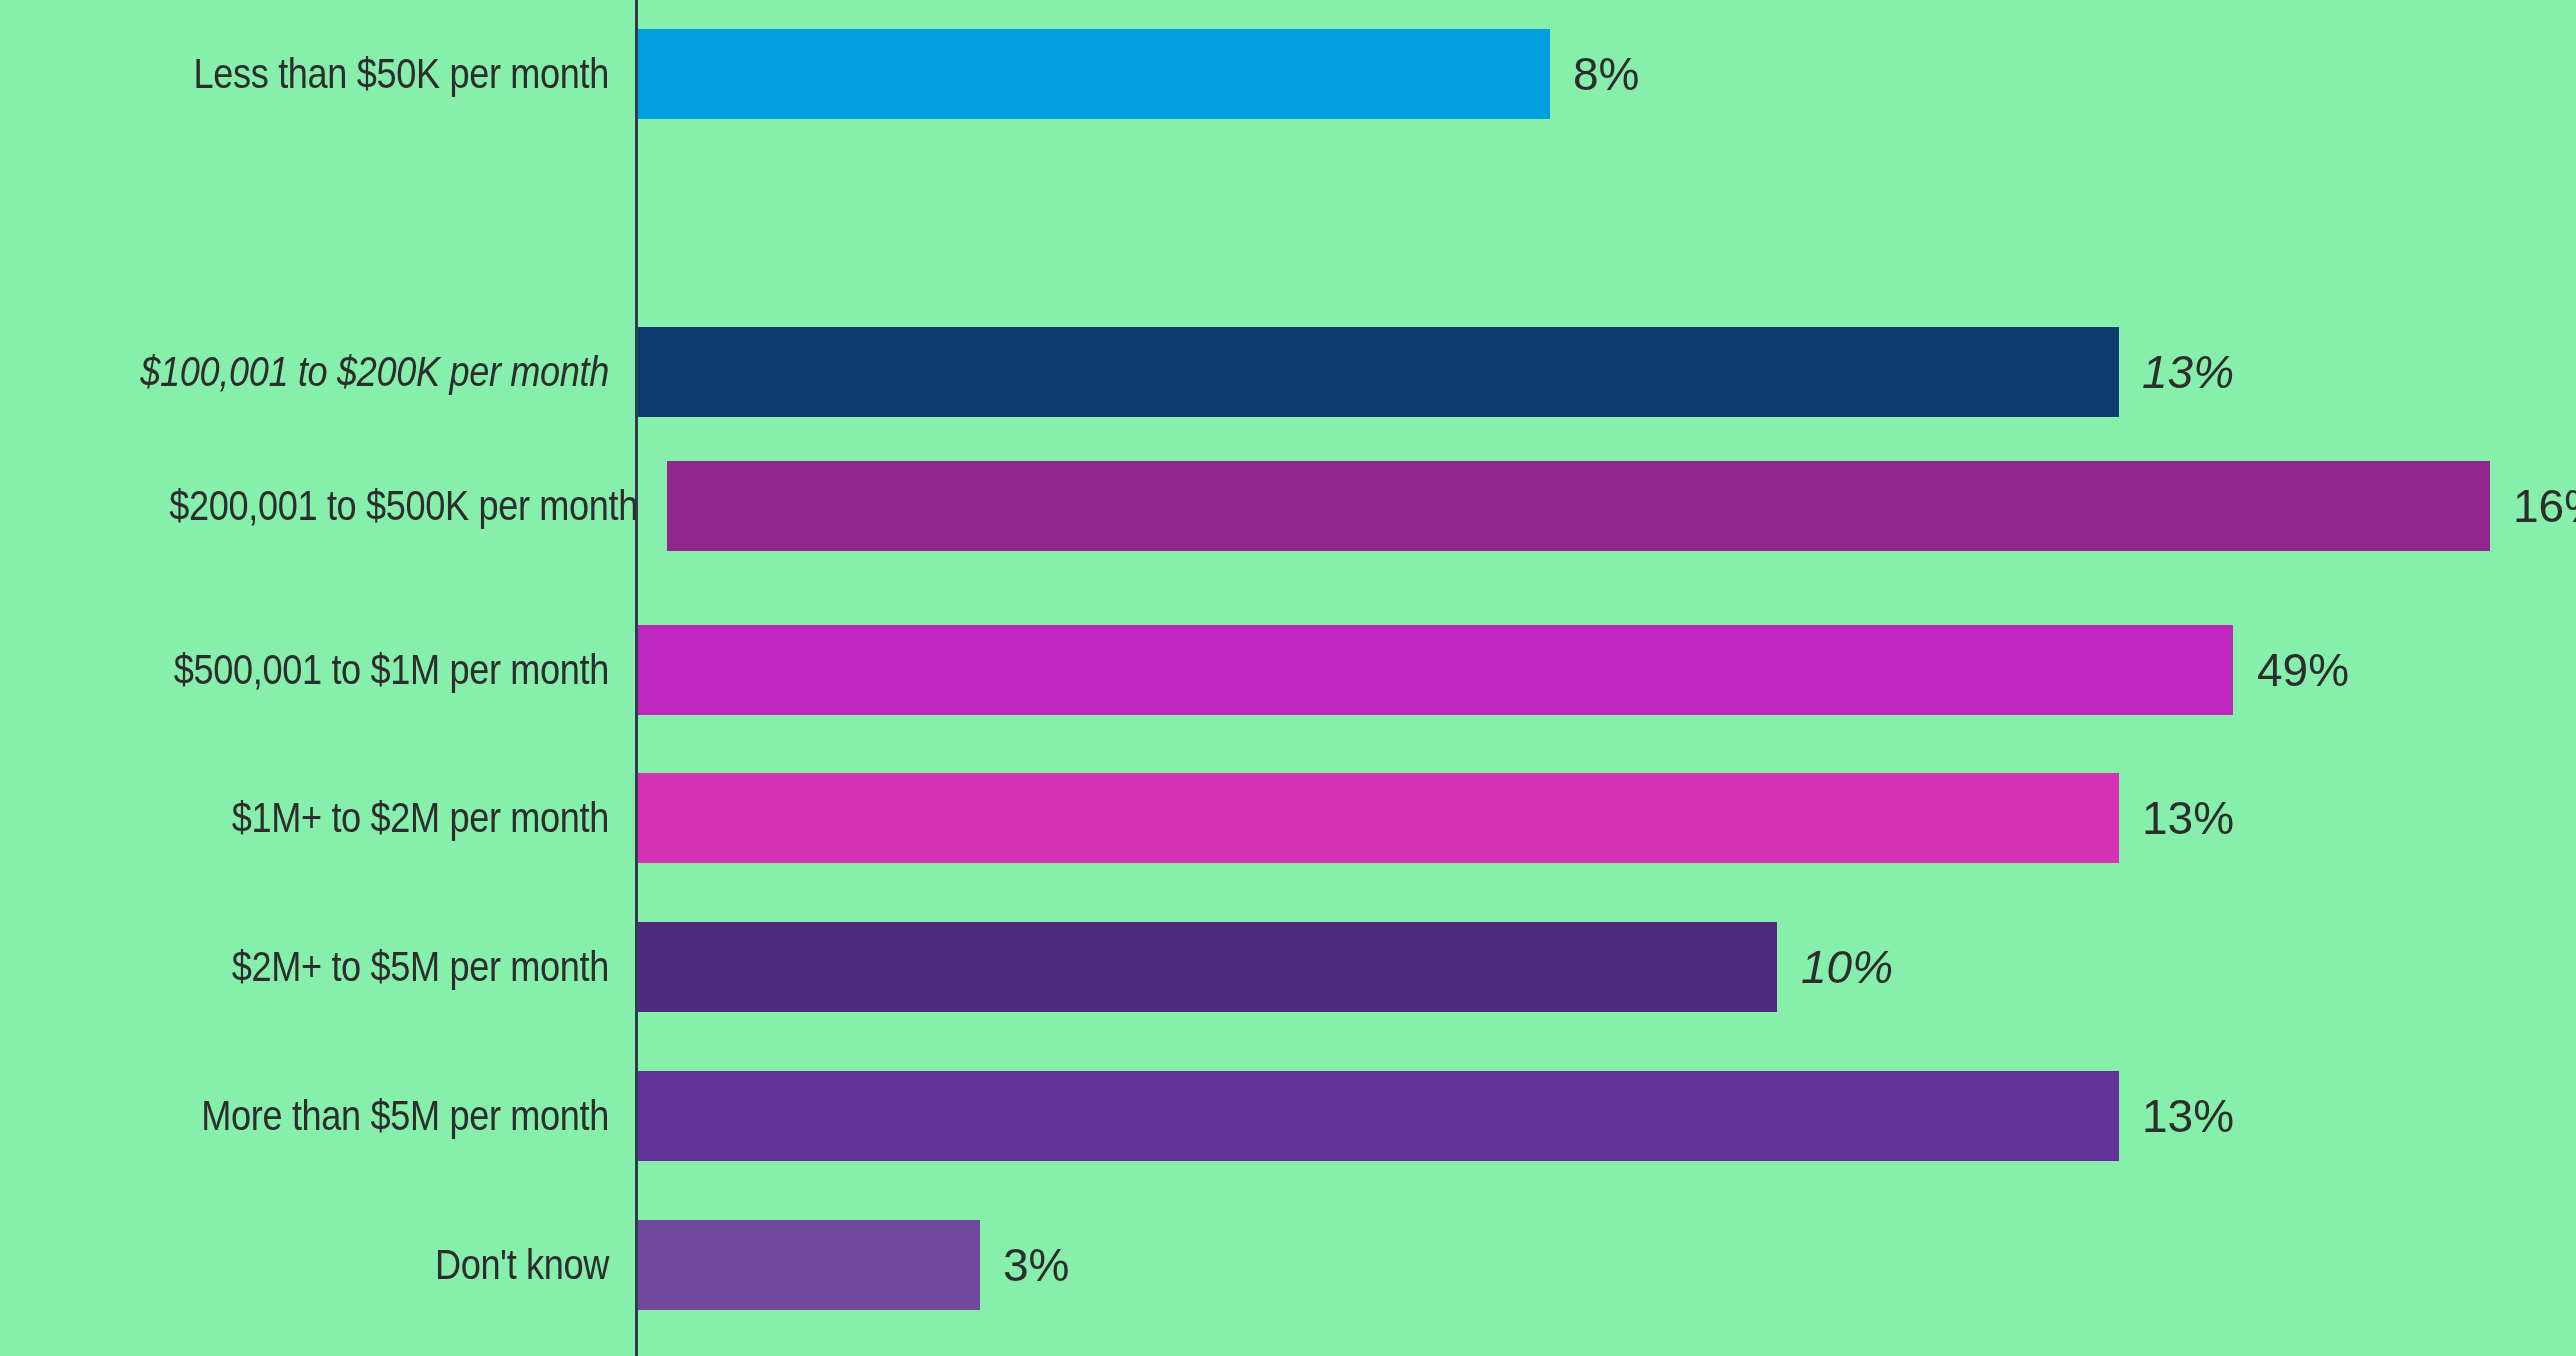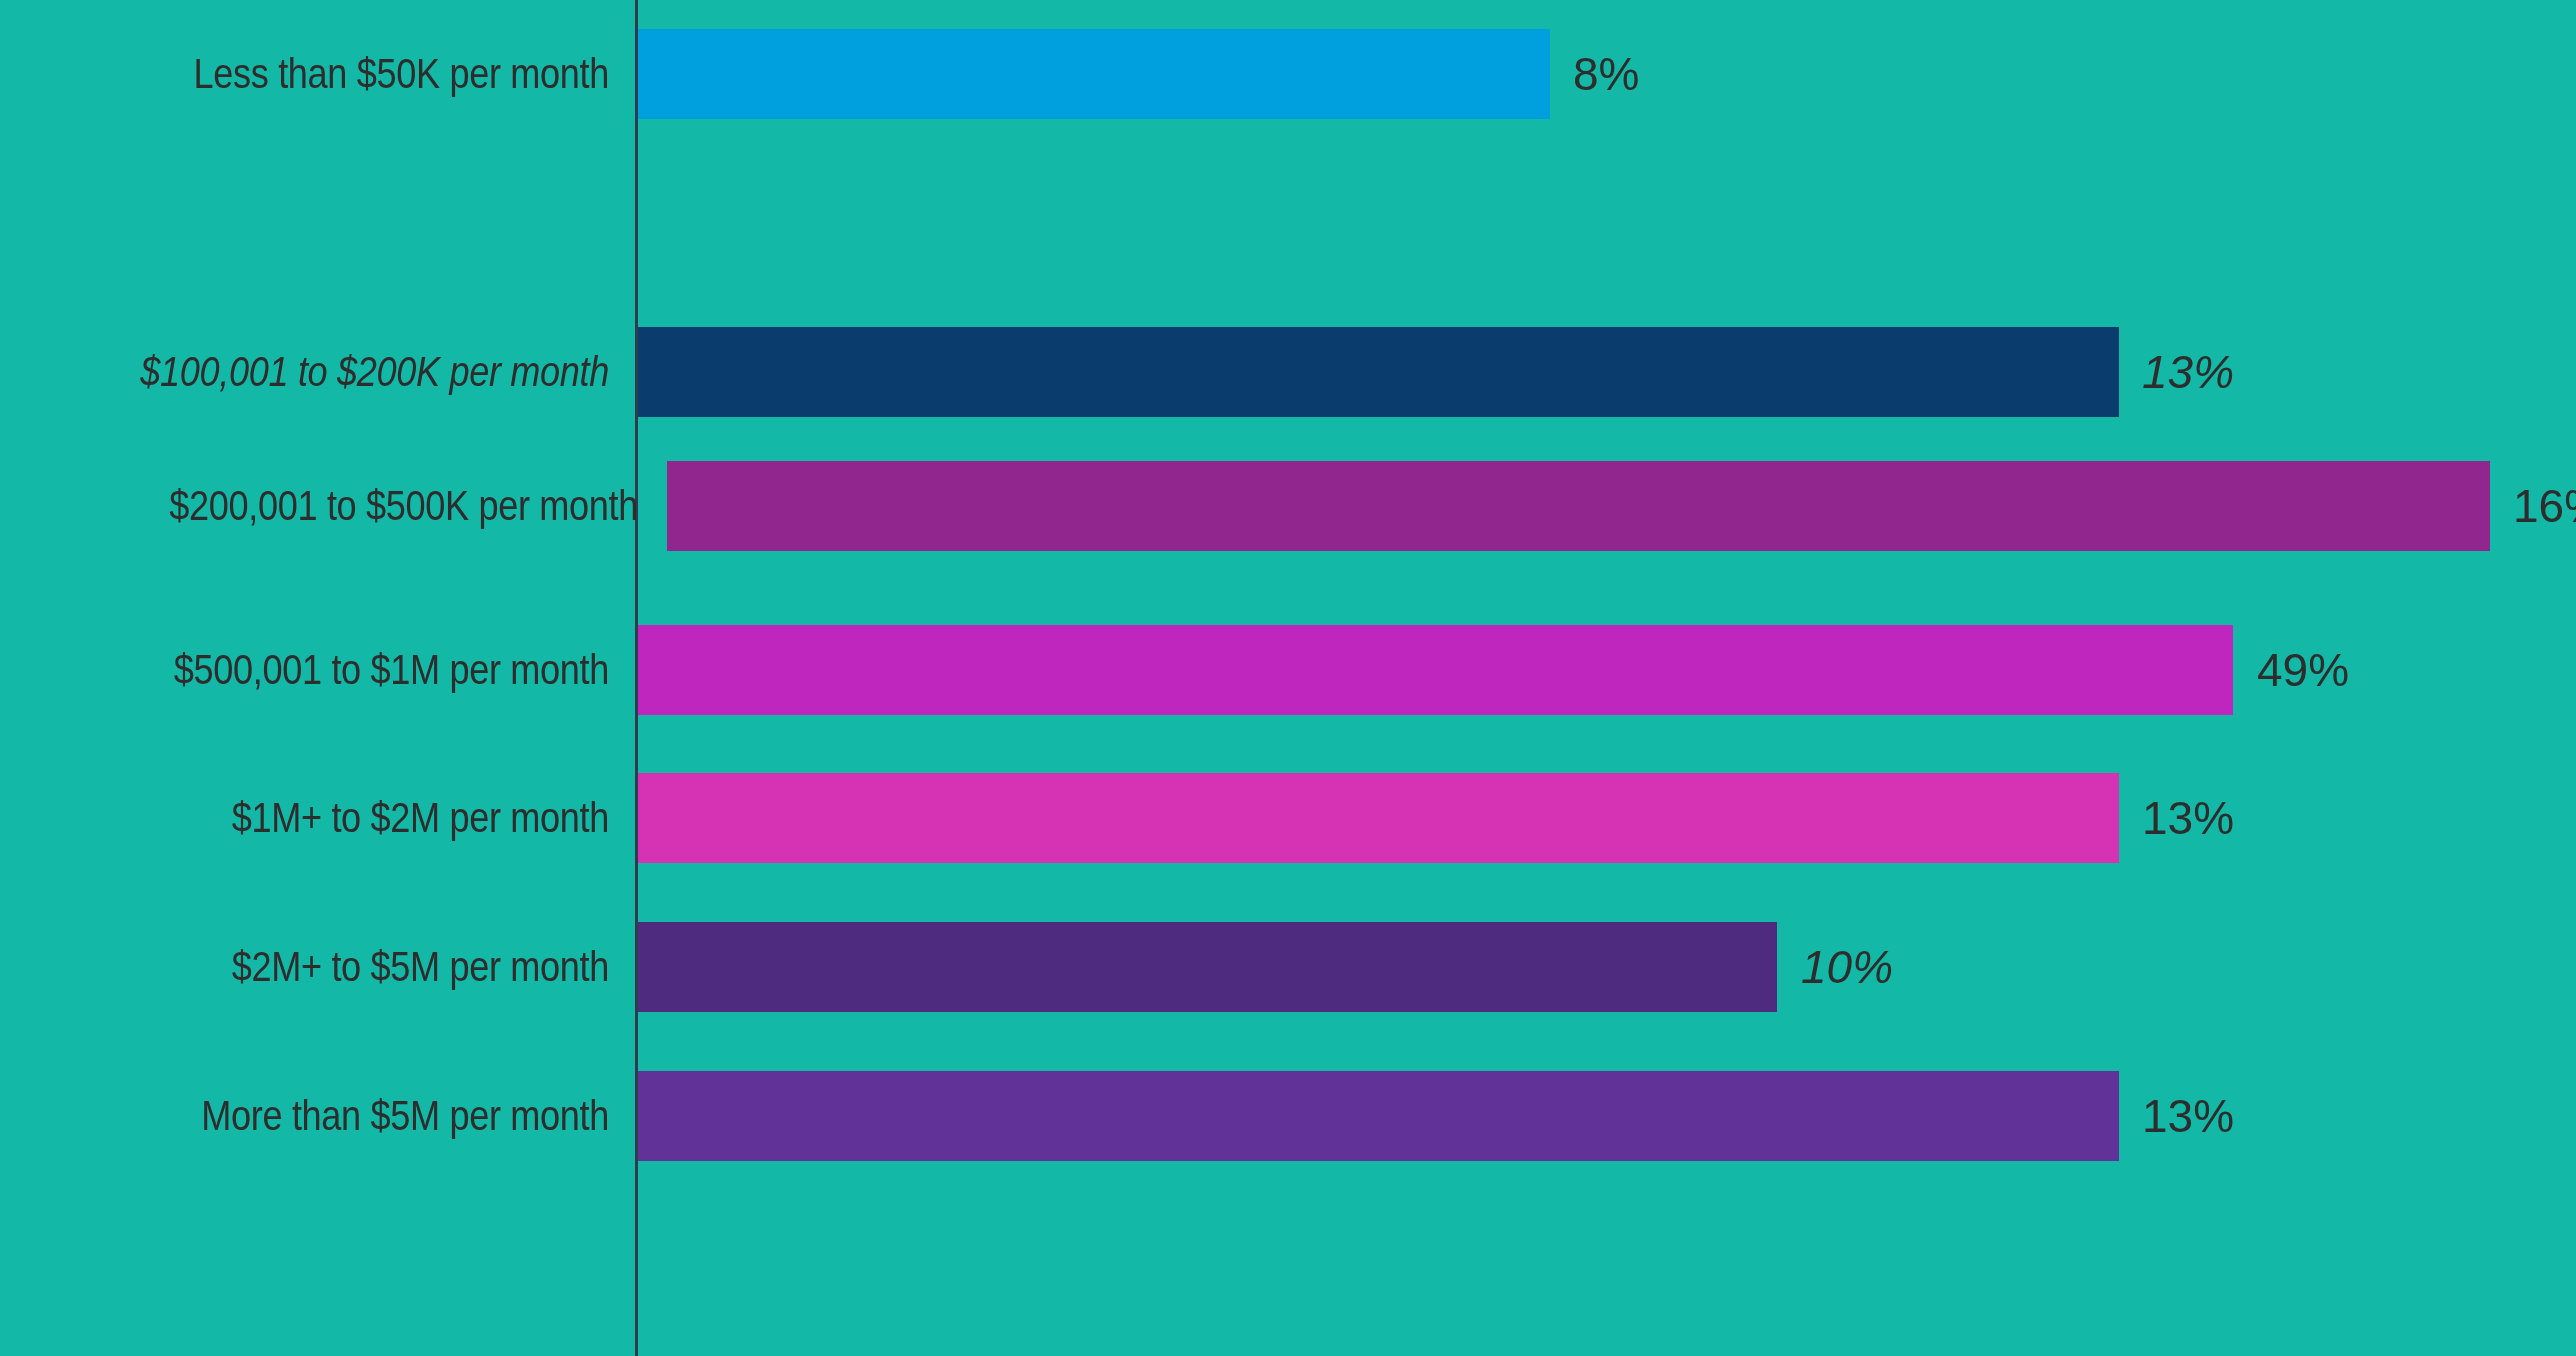--- a/index.html
+++ b/index.html
@@ -9,21 +9,21 @@
   }
   body {
     font-family: "Liberation Sans", sans-serif;
     -webkit-font-smoothing: antialiased;
   }
 
   #chart-root {
     position: relative;
     width: 2576px;
     height: 1356px;
-    background: #14b8a6;
+    background: #86efac;
     overflow: hidden;
   }
 
   
   
   .axis-line {
     position: absolute;
     left: 635px;
     top: 0px;
     width: 3.1px;
@@ -140,15 +140,22 @@
         </div>
         <div class="value-label" style="left: 1801px; font-style: italic;">10%</div>
       </div>
       <div class="row" style="top: 1042px;">
         <div class="cat-label">More than $5M per month</div>
         <div class="bar-track" style="width: 1481px;">
           <div class="bar" style="width: 1481px; background: rgb(97, 51, 153);"></div>
         </div>
         <div class="value-label" style="left: 2142px;">13%</div>
       </div>
+      <div class="row" style="top: 1191px;">
+        <div class="cat-label">Don't know</div>
+        <div class="bar-track" style="width: 342px;">
+          <div class="bar" style="width: 342px; background: rgb(112, 73, 159);"></div>
+        </div>
+        <div class="value-label" style="left: 1003px;">3%</div>
+      </div>
     </div>
 </div>
 
 
 </body></html>

